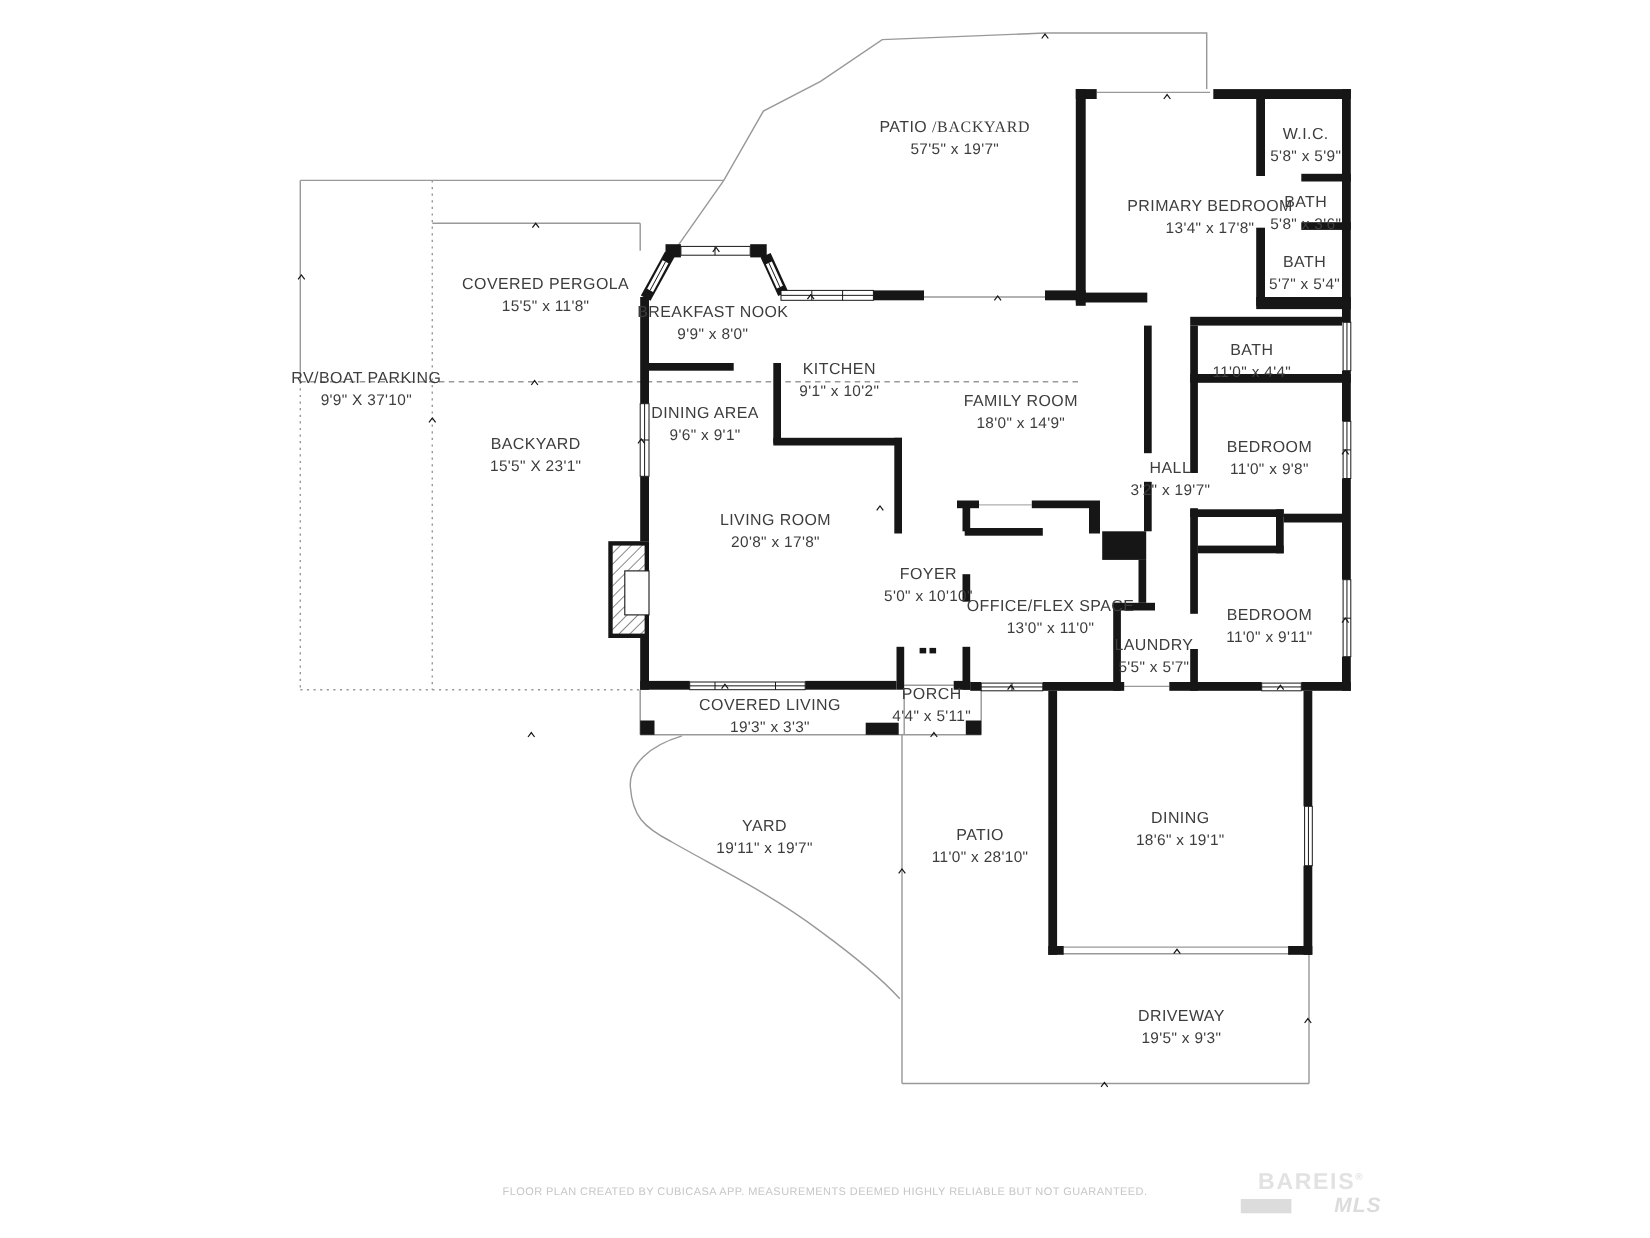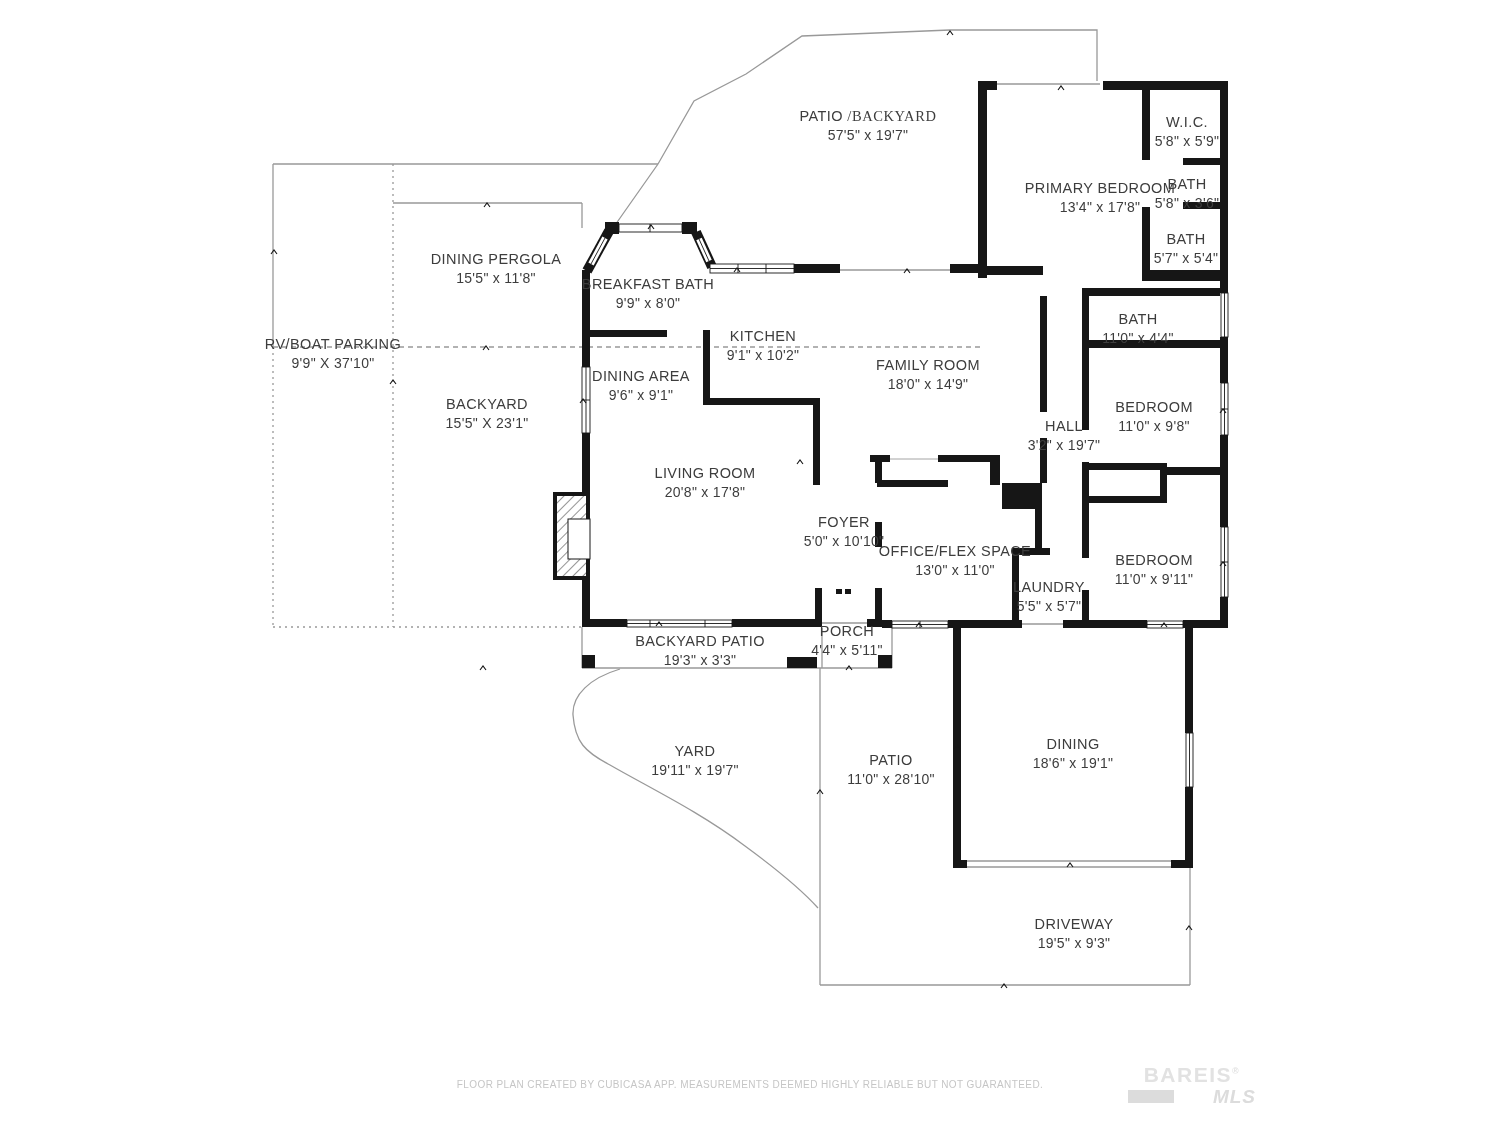--- a/index.html
+++ b/index.html
@@ -251,26 +251,26 @@
     <span class="nm">BATH</span>
     <span class="dm">5'8" x 3'6"</span>
   </div>
 
   <div class="lbl" style="left:1186px;top:249px">
     <span class="nm">BATH</span>
     <span class="dm">5'7" x 5'4"</span>
   </div>
 
   <div class="lbl" style="left:496px;top:269px">
-    <span class="nm">DINING PERGOLA</span>
+    <span class="nm">COVERED PERGOLA</span>
     <span class="dm">15'5" x 11'8"</span>
   </div>
 
   <div class="lbl" style="left:648px;top:294px">
-    <span class="nm">BREAKFAST BATH</span>
+    <span class="nm">BREAKFAST NOOK</span>
     <span class="dm">9'9" x 8'0"</span>
   </div>
 
   <div class="lbl" style="left:763px;top:346px">
     <span class="nm">KITCHEN</span>
     <span class="dm">9'1" x 10'2"</span>
   </div>
 
   <div class="lbl" style="left:928px;top:375px">
     <span class="nm">FAMILY ROOM</span>
@@ -326,21 +326,21 @@
     <span class="nm">LAUNDRY</span>
     <span class="dm">5'5" x 5'7"</span>
   </div>
 
   <div class="lbl" style="left:1154px;top:570px">
     <span class="nm">BEDROOM</span>
     <span class="dm">11'0" x 9'11"</span>
   </div>
 
   <div class="lbl" style="left:700px;top:651px">
-    <span class="nm">BACKYARD PATIO</span>
+    <span class="nm">COVERED LIVING</span>
     <span class="dm">19'3" x 3'3"</span>
   </div>
 
   <div class="lbl" style="left:847px;top:641px">
     <span class="nm">PORCH</span>
     <span class="dm">4'4" x 5'11"</span>
   </div>
 
   <div class="lbl" style="left:695px;top:761px">
     <span class="nm">YARD</span>

